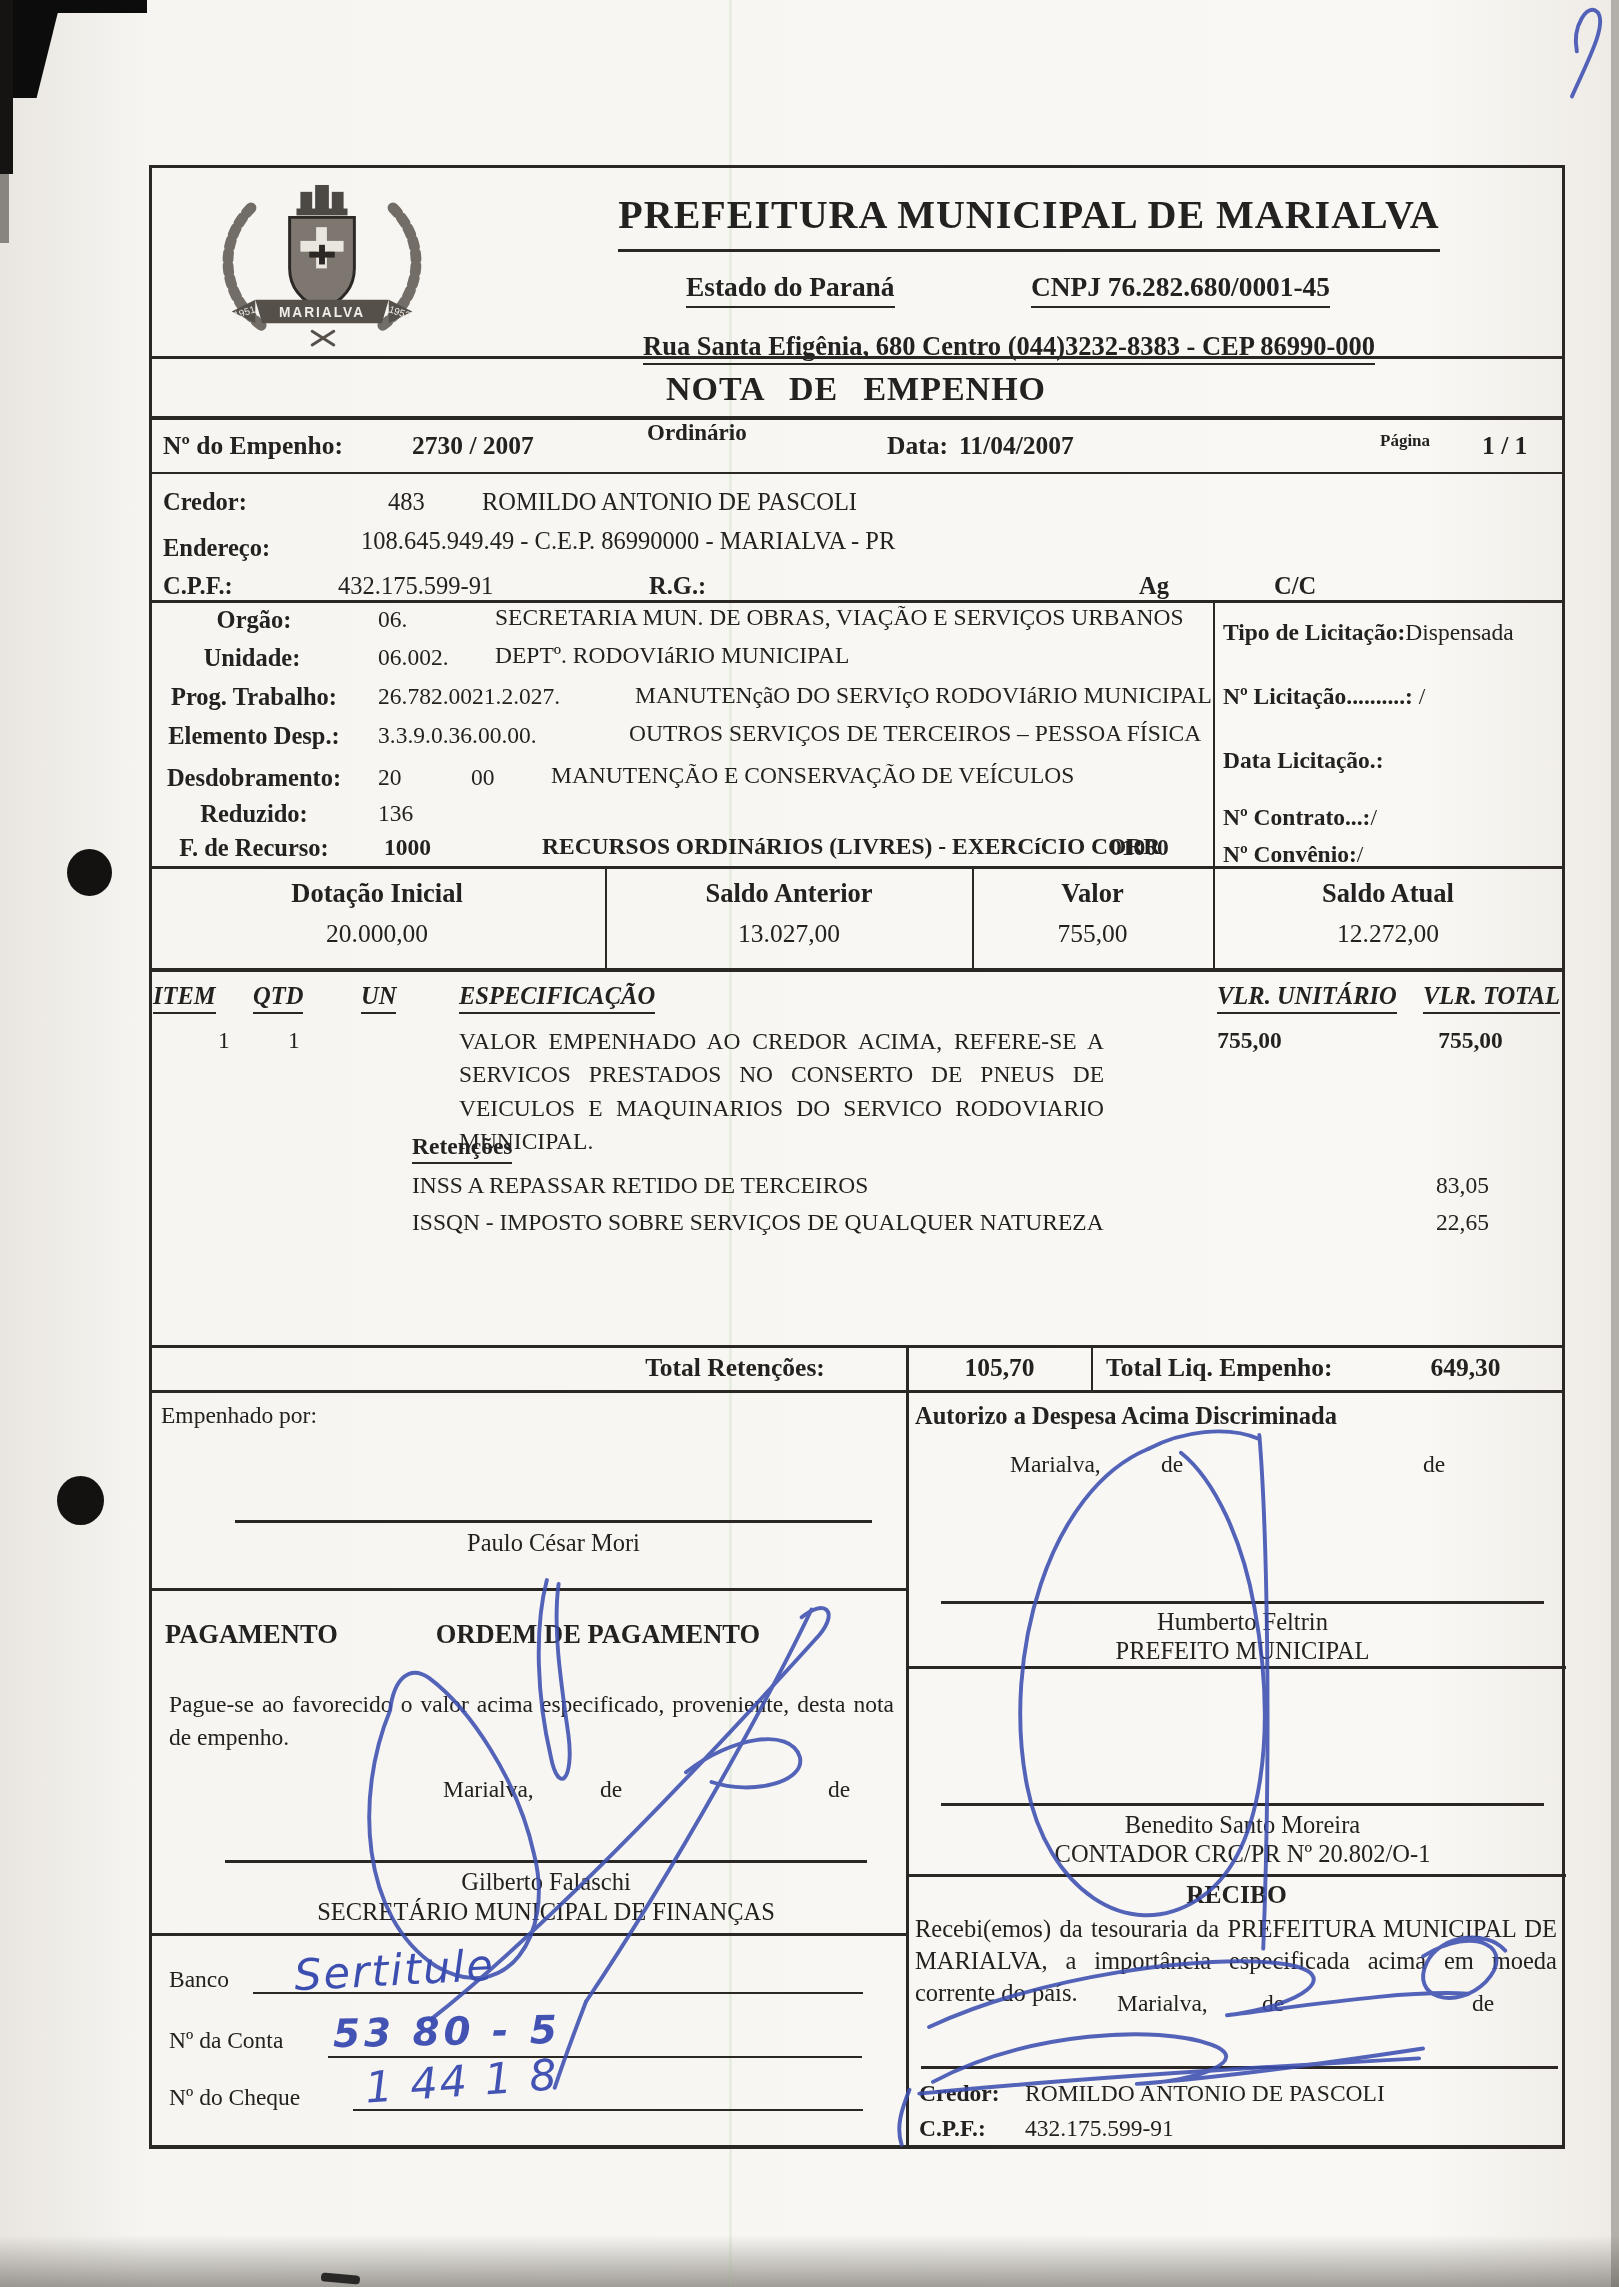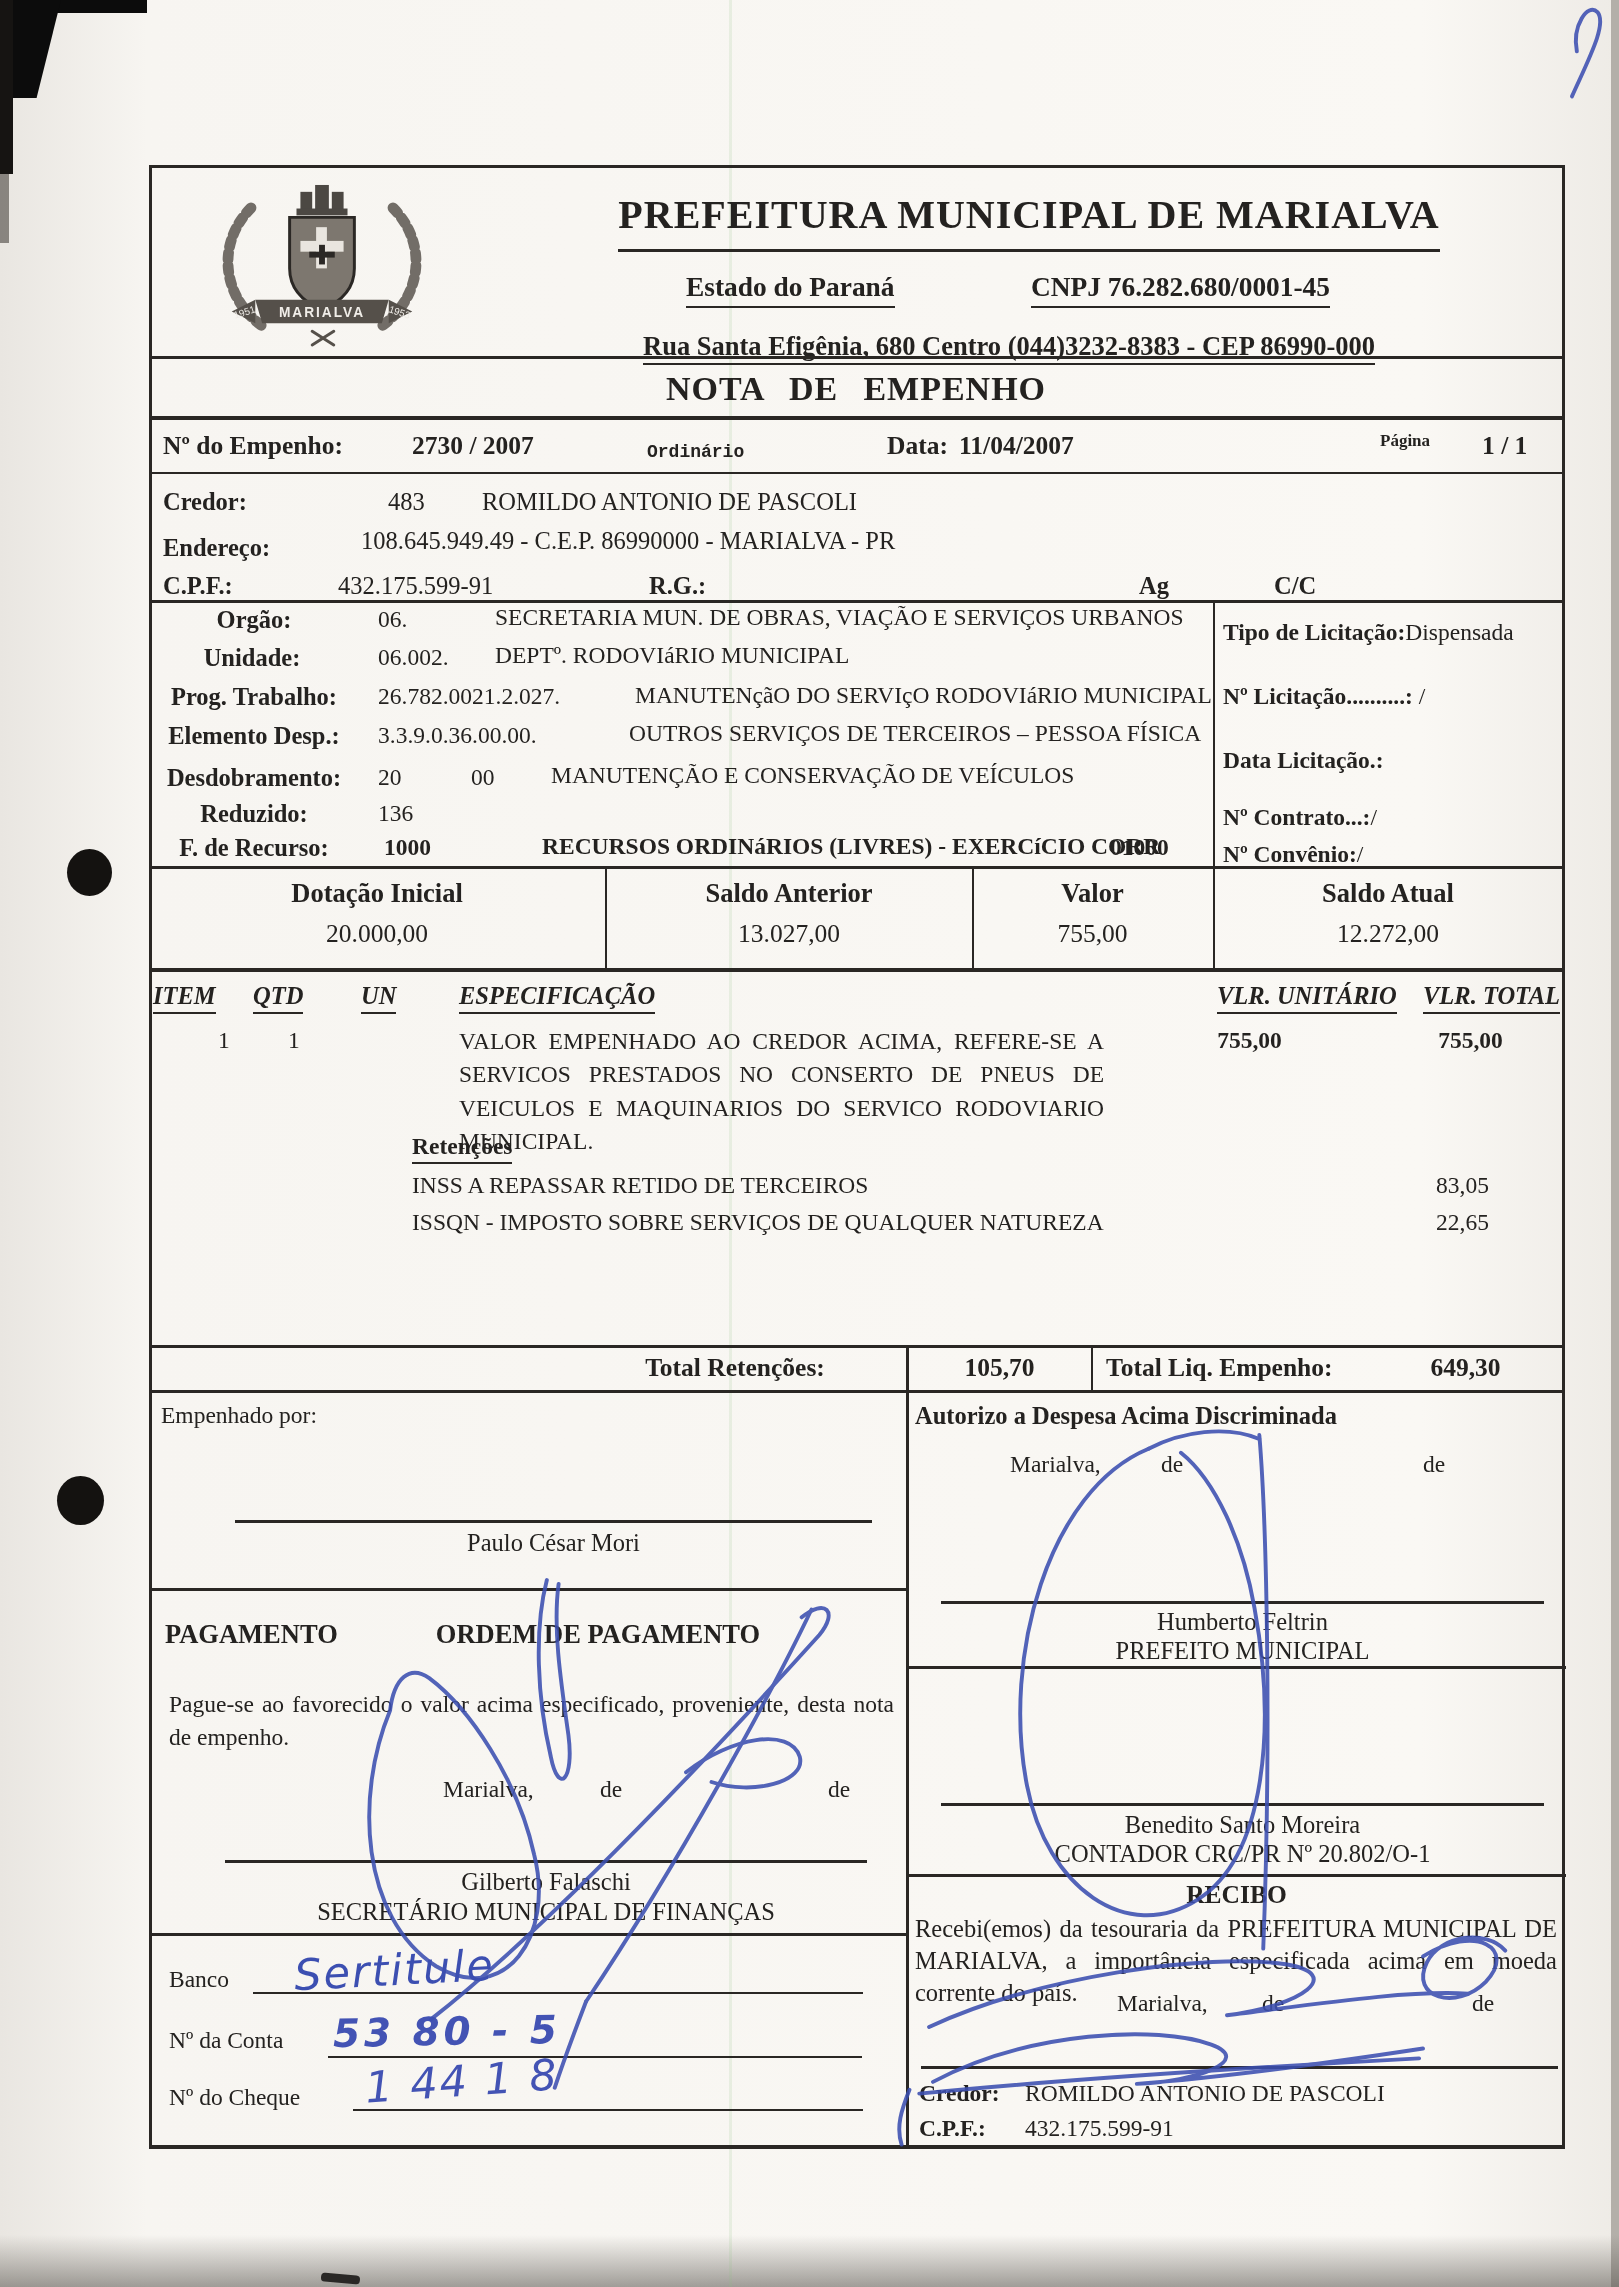--- a/index.html
+++ b/index.html
@@ -71,21 +71,21 @@
   </div>
 
   <div class="ln" style="left:149px;top:356px;width:1416px;height:2.9px;"></div>
   <div class="t c" style="left:149px;top:369px;width:1414px;">
     <span class="b" style="font-size:34px;word-spacing:15.7px;letter-spacing:1px;">NOTA DE EMPENHO</span>
   </div>
   <div class="ln" style="left:149px;top:416px;width:1416px;height:3.9px;"></div>
 
   <div class="t b" style="left:163px;top:431px;font-size:25.5px;">Nº do Empenho:</div>
   <div class="t b" style="left:412px;top:431px;font-size:25.5px;">2730 / 2007</div>
-  <div class="t b" style="left:647px;top:442px;font-size:18px;font-family:Liberation Mono, monospace;">Ordinário</div>
+  <div class="t b" style="left:647px;top:420px;font-size:23px;">Ordinário</div>
   <div class="t b" style="left:887px;top:431px;font-size:25.5px;">Data:</div>
   <div class="t b" style="left:959px;top:431px;font-size:25.5px;">11/04/2007</div>
   <div class="t b" style="left:1380px;top:431px;font-size:17px;">Página</div>
   <div class="t b" style="left:1482px;top:431px;font-size:25.5px;">1 / 1</div>
   <div class="ln" style="left:149px;top:472px;width:1416px;height:2px;"></div>
 
   <div class="t b" style="left:163px;top:488px;">Credor:</div>
   <div class="t" style="left:388px;top:488px;">483</div>
   <div class="t" style="left:482px;top:488px;">ROMILDO ANTONIO DE PASCOLI</div>
   <div class="t b" style="left:163px;top:534px;">Endereço:</div>

